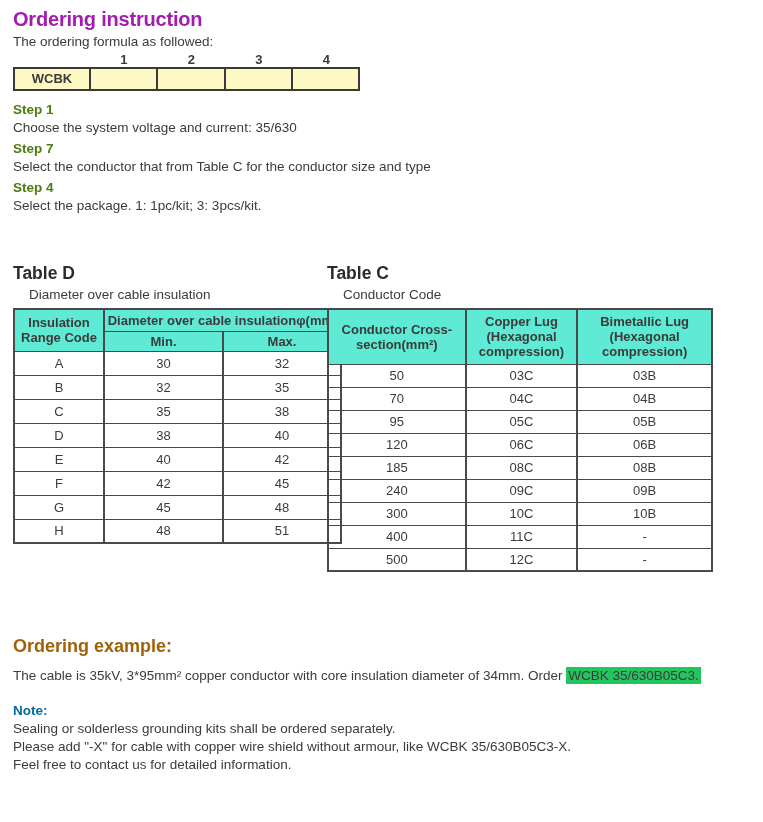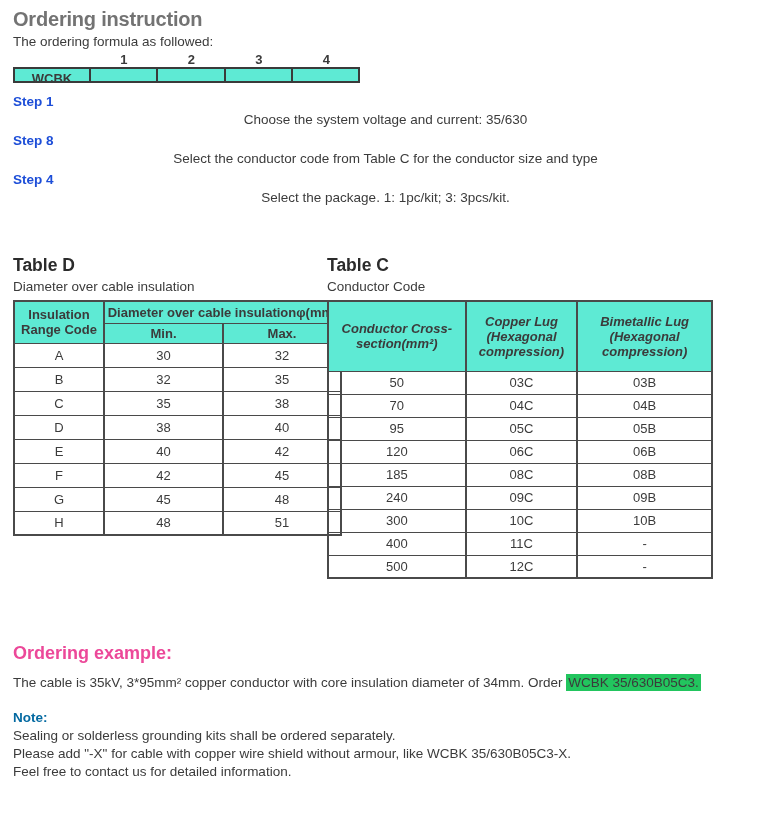--- a/index.html
+++ b/index.html
@@ -11,57 +11,57 @@
     font-family: "Liberation Sans", sans-serif;
     color: #3b3b3b;
     overflow: hidden;
   }
   .page { padding: 6px 5px 0 13px; }
 
   
   .doc-title {
     font-size: 20px;
     font-weight: bold;
-    color: #737373;
+    color: #a21caf;
     margin: 0;
     line-height: 26px;
     letter-spacing: -0.2px;
   }
   .intro { font-size: 13.5px; margin: 1px 0 3px 0; line-height: 17px; }
 
   
   .formula-numbers { display: flex; width: 347px; font-weight: bold; font-size: 13px; line-height: 14px; }
   .formula-numbers .spacer { width: 77px; }
   .formula-numbers .num { flex: 1; text-align: center; }
   .formula-table {
     display: flex;
     width: 347px;
-    height: 16px;
+    height: 24px;
     border: 2px solid #3a3a3a;
-    background: #5eead4;
+    background: #fef9c3;
   }
   .f-cell { border-left: 2px solid #3a3a3a; }
   .f-cell.prefix {
     width: 74px; border-left: none;
     font-weight: bold; font-size: 13px;
     text-align: center; line-height: 20px;
   }
   .f-cell.slot { flex: 1; }
 
   
   .steps { margin-top: 10px; }
-  .step-label { font-weight: bold; font-size: 13.5px; margin: 3px 0 0 0; line-height: 18px; color: #1d4ed8; }
-  .step-text  { font-size: 13.5px; margin: 0; line-height: 18px; text-align: center; }
+  .step-label { font-weight: bold; font-size: 13.5px; margin: 3px 0 0 0; line-height: 18px; color: #4d7c0f; }
+  .step-text  { font-size: 13.5px; margin: 0; line-height: 18px; }
 
   
   .tables-row { display: flex; margin-top: 47px; }
   .table-d-block { width: 289px; }
   .table-c-block { width: 386px; margin-left: 25px; }
   .tbl-title { font-size: 17.5px; font-weight: bold; color: #2b2b2b; margin: 0; line-height: 22px; }
-  .tbl-subtitle { font-size: 13.5px; margin: 2px 0 5px 0; line-height: 17px; }
+  .tbl-subtitle { font-size: 13.5px; margin: 2px 0 5px 16px; line-height: 17px; }
 
   table.data {
     border-collapse: collapse;
     width: 100%;
     table-layout: fixed;
   }
   table.data th, table.data td {
     border: 1px solid #4a4a4a;
     border-left-width: 2px;
     border-right-width: 2px;
@@ -78,29 +78,29 @@
     line-height: 15px;
   }
   
   .table-d th.h-span { height: 22px; }
   .table-d th.h-sub  { height: 20px; }
   .table-d td { height: 24px; }
   .table-d col.c1 { width: 90px; }
   .table-d col.c2 { width: 119px; }
   .table-d col.c3 { width: 118px; }
   
-  .table-c th { height: 70px; font-style: italic; }
+  .table-c th { height: 55px; }
   .table-c td { height: 23px; }
   .table-c col.c1 { width: 137px; }
   .table-c col.c2 { width: 111px; }
   .table-c col.c3 { width: 134px; }
 
   
   .example { margin-top: 62px; }
-  .example-title { font-size: 18px; font-weight: bold; color: #ec4899; margin: 0; line-height: 24px; }
+  .example-title { font-size: 18px; font-weight: bold; color: #a16207; margin: 0; line-height: 24px; }
   .example-text { font-size: 13.5px; margin: 9px 0 0 0; line-height: 18px; }
   .highlight { background: #22c55e; padding: 1px 2px; }
 
   
   .note { margin-top: 17px; }
   .note-title { font-weight: bold; font-size: 13.5px; color: #0369a1; margin: 0; line-height: 18px; }
   .note-line { font-size: 13.5px; margin: 0; line-height: 18px; }
 </style>
 </head>
 <body>
@@ -121,22 +121,22 @@
     <div class="f-cell prefix">WCBK</div>
     <div class="f-cell slot"></div>
     <div class="f-cell slot"></div>
     <div class="f-cell slot"></div>
     <div class="f-cell slot"></div>
   </div>
 
   <div class="steps">
     <p class="step-label">Step 1</p>
     <p class="step-text">Choose the system voltage and current: 35/630</p>
-    <p class="step-label">Step 8</p>
-    <p class="step-text">Select the conductor code from Table C for the conductor size and type</p>
+    <p class="step-label">Step 7</p>
+    <p class="step-text">Select the conductor that from Table C for the conductor size and type</p>
     <p class="step-label">Step 4</p>
     <p class="step-text">Select the package. 1: 1pc/kit; 3: 3pcs/kit.</p>
   </div>
 
   <div class="tables-row">
 
     <div class="table-d-block">
       <h2 class="tbl-title">Table D</h2>
       <p class="tbl-subtitle">Diameter over cable insulation</p>
       <table class="data table-d">

